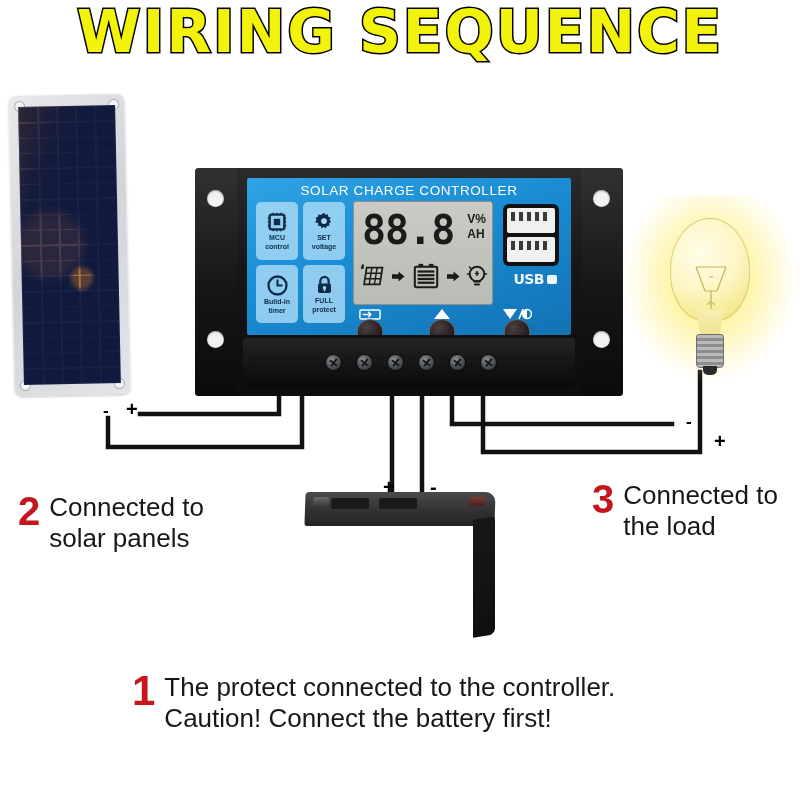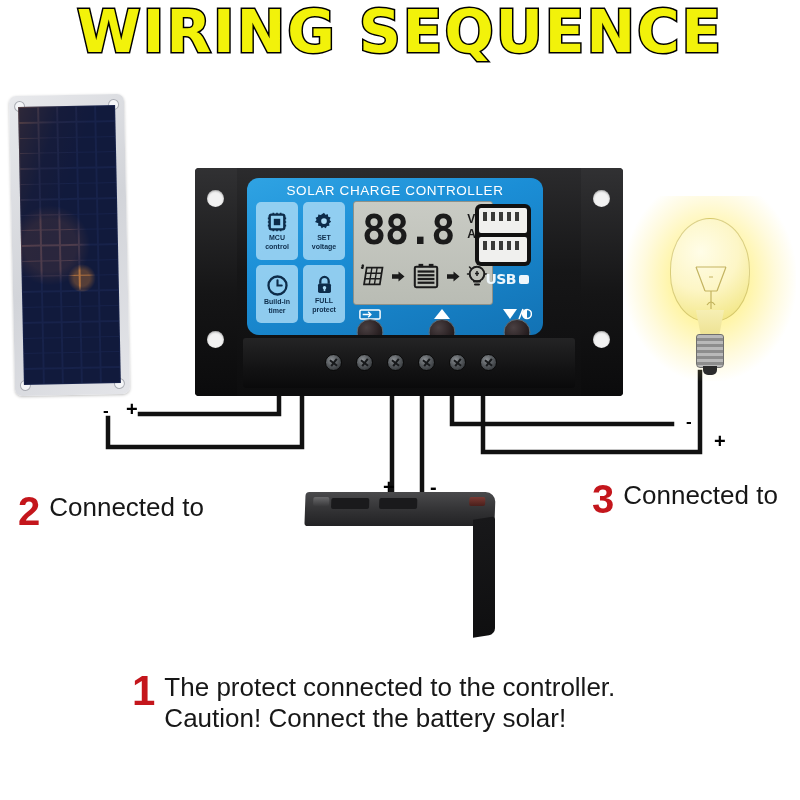--- a/index.html
+++ b/index.html
@@ -84,23 +84,23 @@
   .ear-hole {
     position: absolute; width: 17px; height: 17px; border-radius: 50%;
     background: #f2f2f2; left: 12px;
     box-shadow: inset 0 1px 2px rgba(0,0,0,.35);
   }
   .eh-top { top: 22px; }
   .eh-bot { bottom: 48px; }
 
   .ctrl-face {
     position: absolute;
-    left: 52px; top: 10px; width: 296px; height: 157px;
+    left: 52px; top: 10px; width: 324px; height: 157px;
     background: linear-gradient(160deg,#2fa3e3 0%,#1b8ed6 40%,#1272b4 100%);
-    border-radius: 12px;
+    border-radius: 2px;
     overflow: hidden;
   }
   .ctrl-title {
     position: absolute; top: 5px; left: 0; width: 100%;
     text-align: center; color: #ffffff;
     font-size: 13.5px; letter-spacing: .6px;
     font-family: "Liberation Sans", sans-serif;
   }
 
   .feat-grid {
@@ -678,31 +678,33 @@
     <div class="bulb-base"></div>
     <div class="bulb-tip"></div>
   </div>
   <div class="pol sm" style="left:686px; top:413px;">-</div>
   <div class="pol" style="left:714px; top:432px;">+</div>
 
   <div class="step step-2">
     <div class="num">2</div>
     <div class="txt">
       <div>Connected to</div>
+      <div>solar panels</div>
     </div>
   </div>
 
   <div class="step step-3">
     <div class="num">3</div>
     <div class="txt">
       <div>Connected to</div>
+      <div>the load</div>
     </div>
   </div>
 
   <div class="step step-1">
     <div class="num">1</div>
     <div class="txt">
       <div>The protect connected to the controller.</div>
-      <div>Caution! Connect the battery solar!</div>
+      <div>Caution! Connect the battery first!</div>
     </div>
   </div>
 
 </div>
 
 </body></html>

